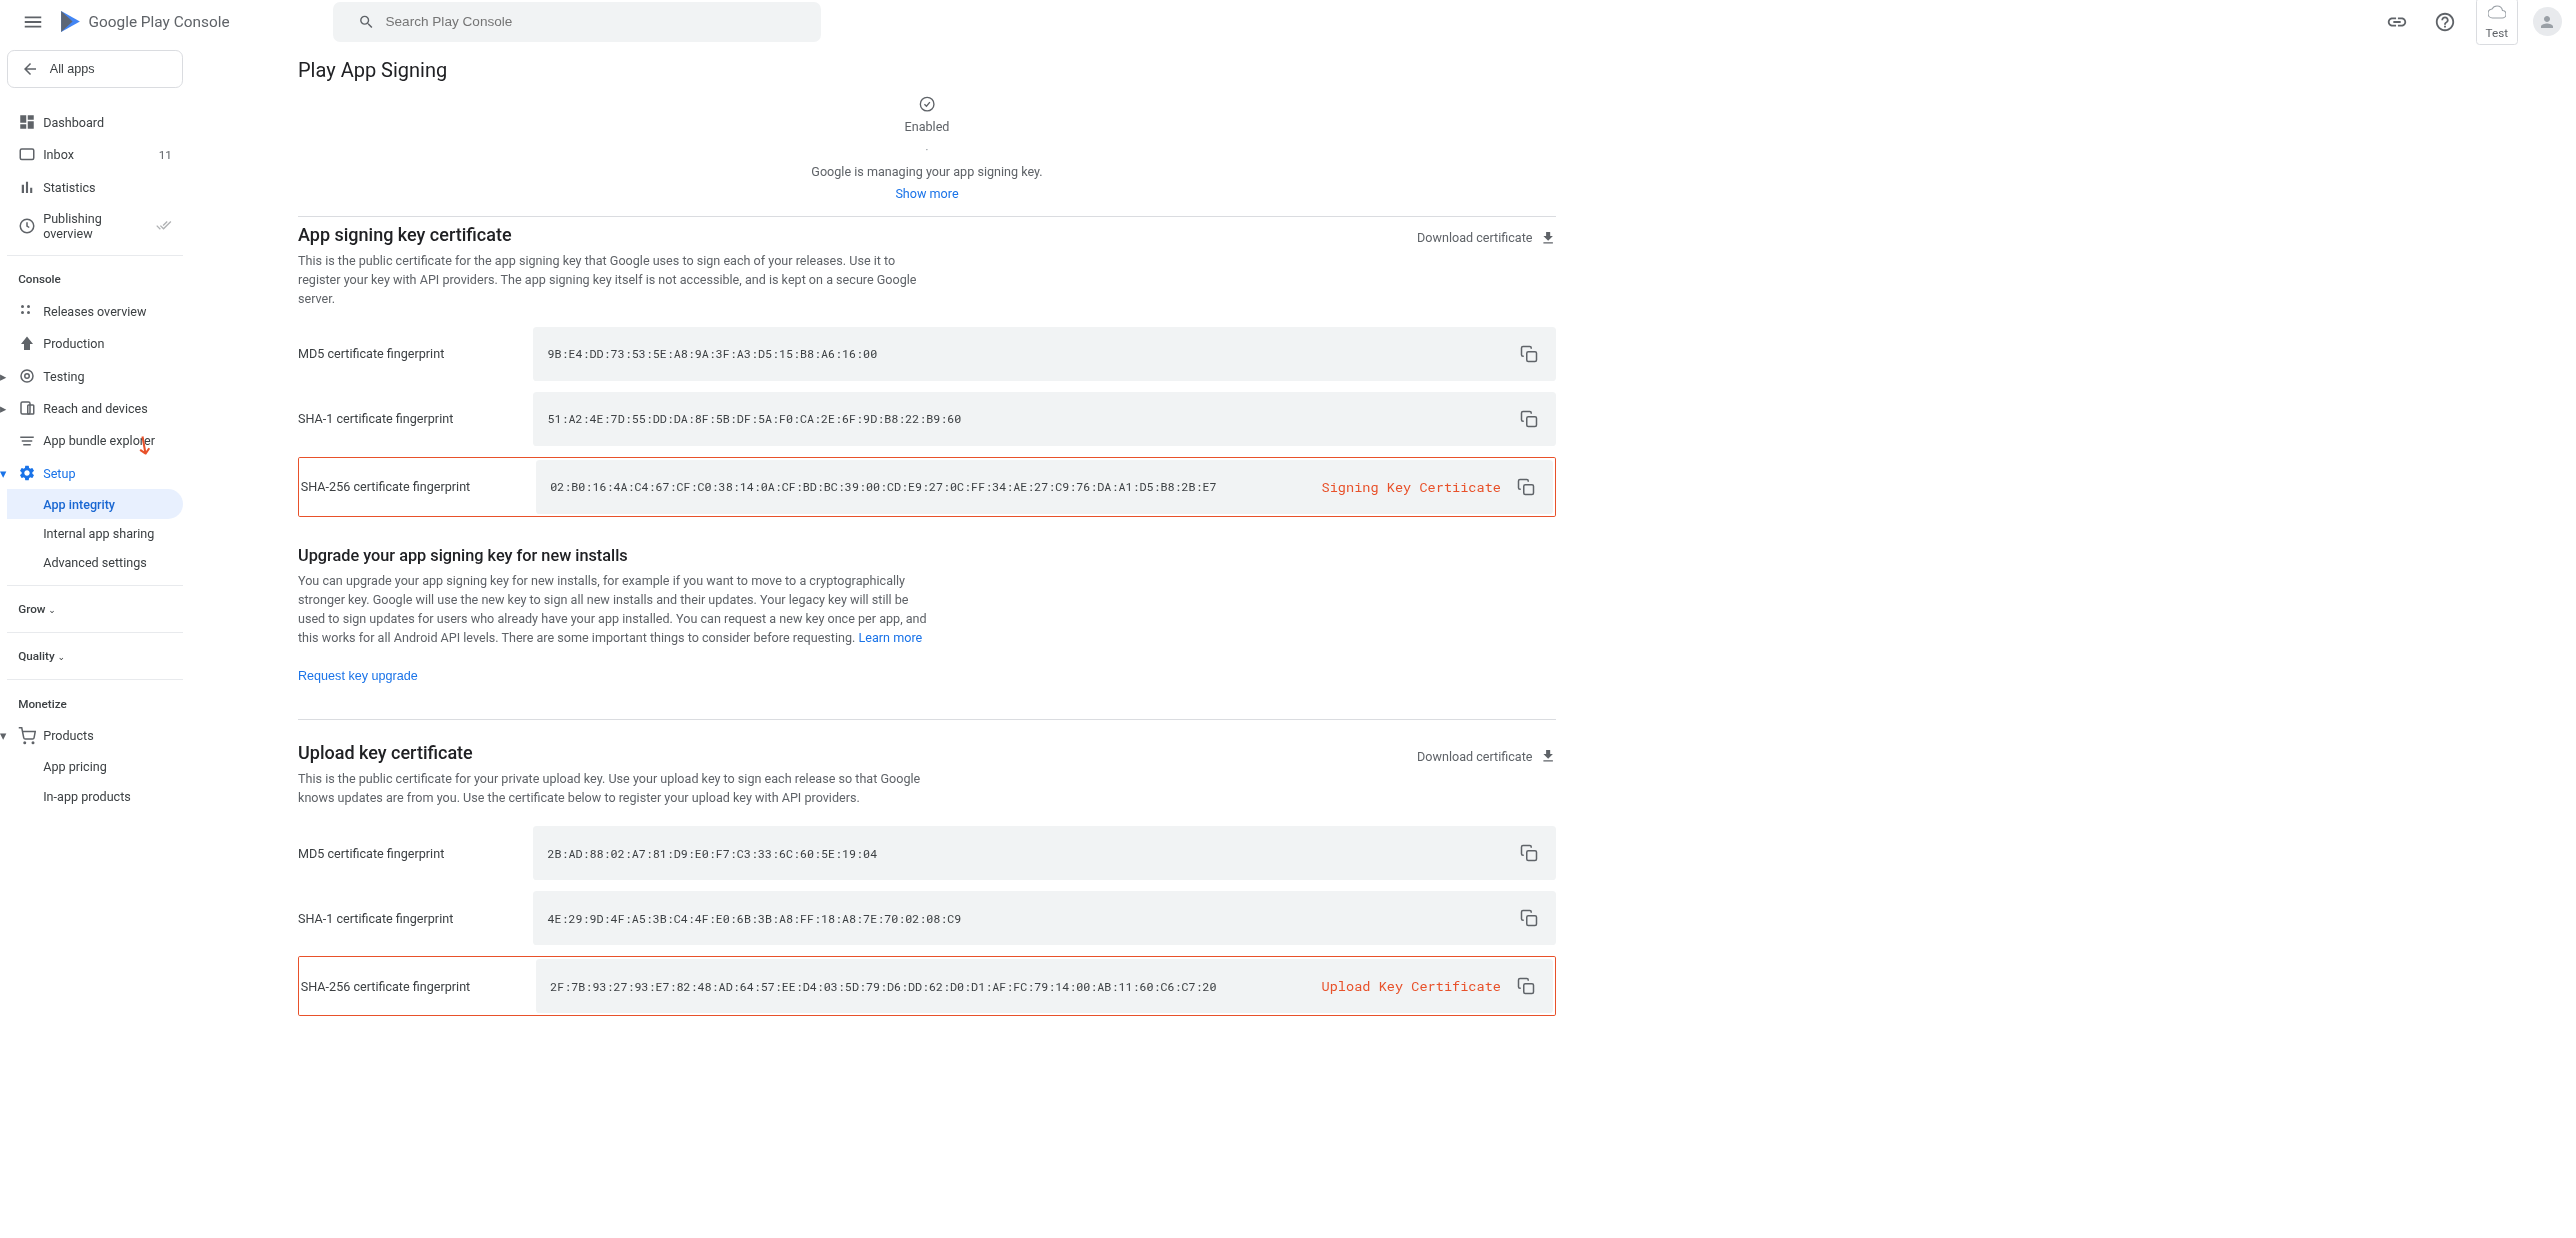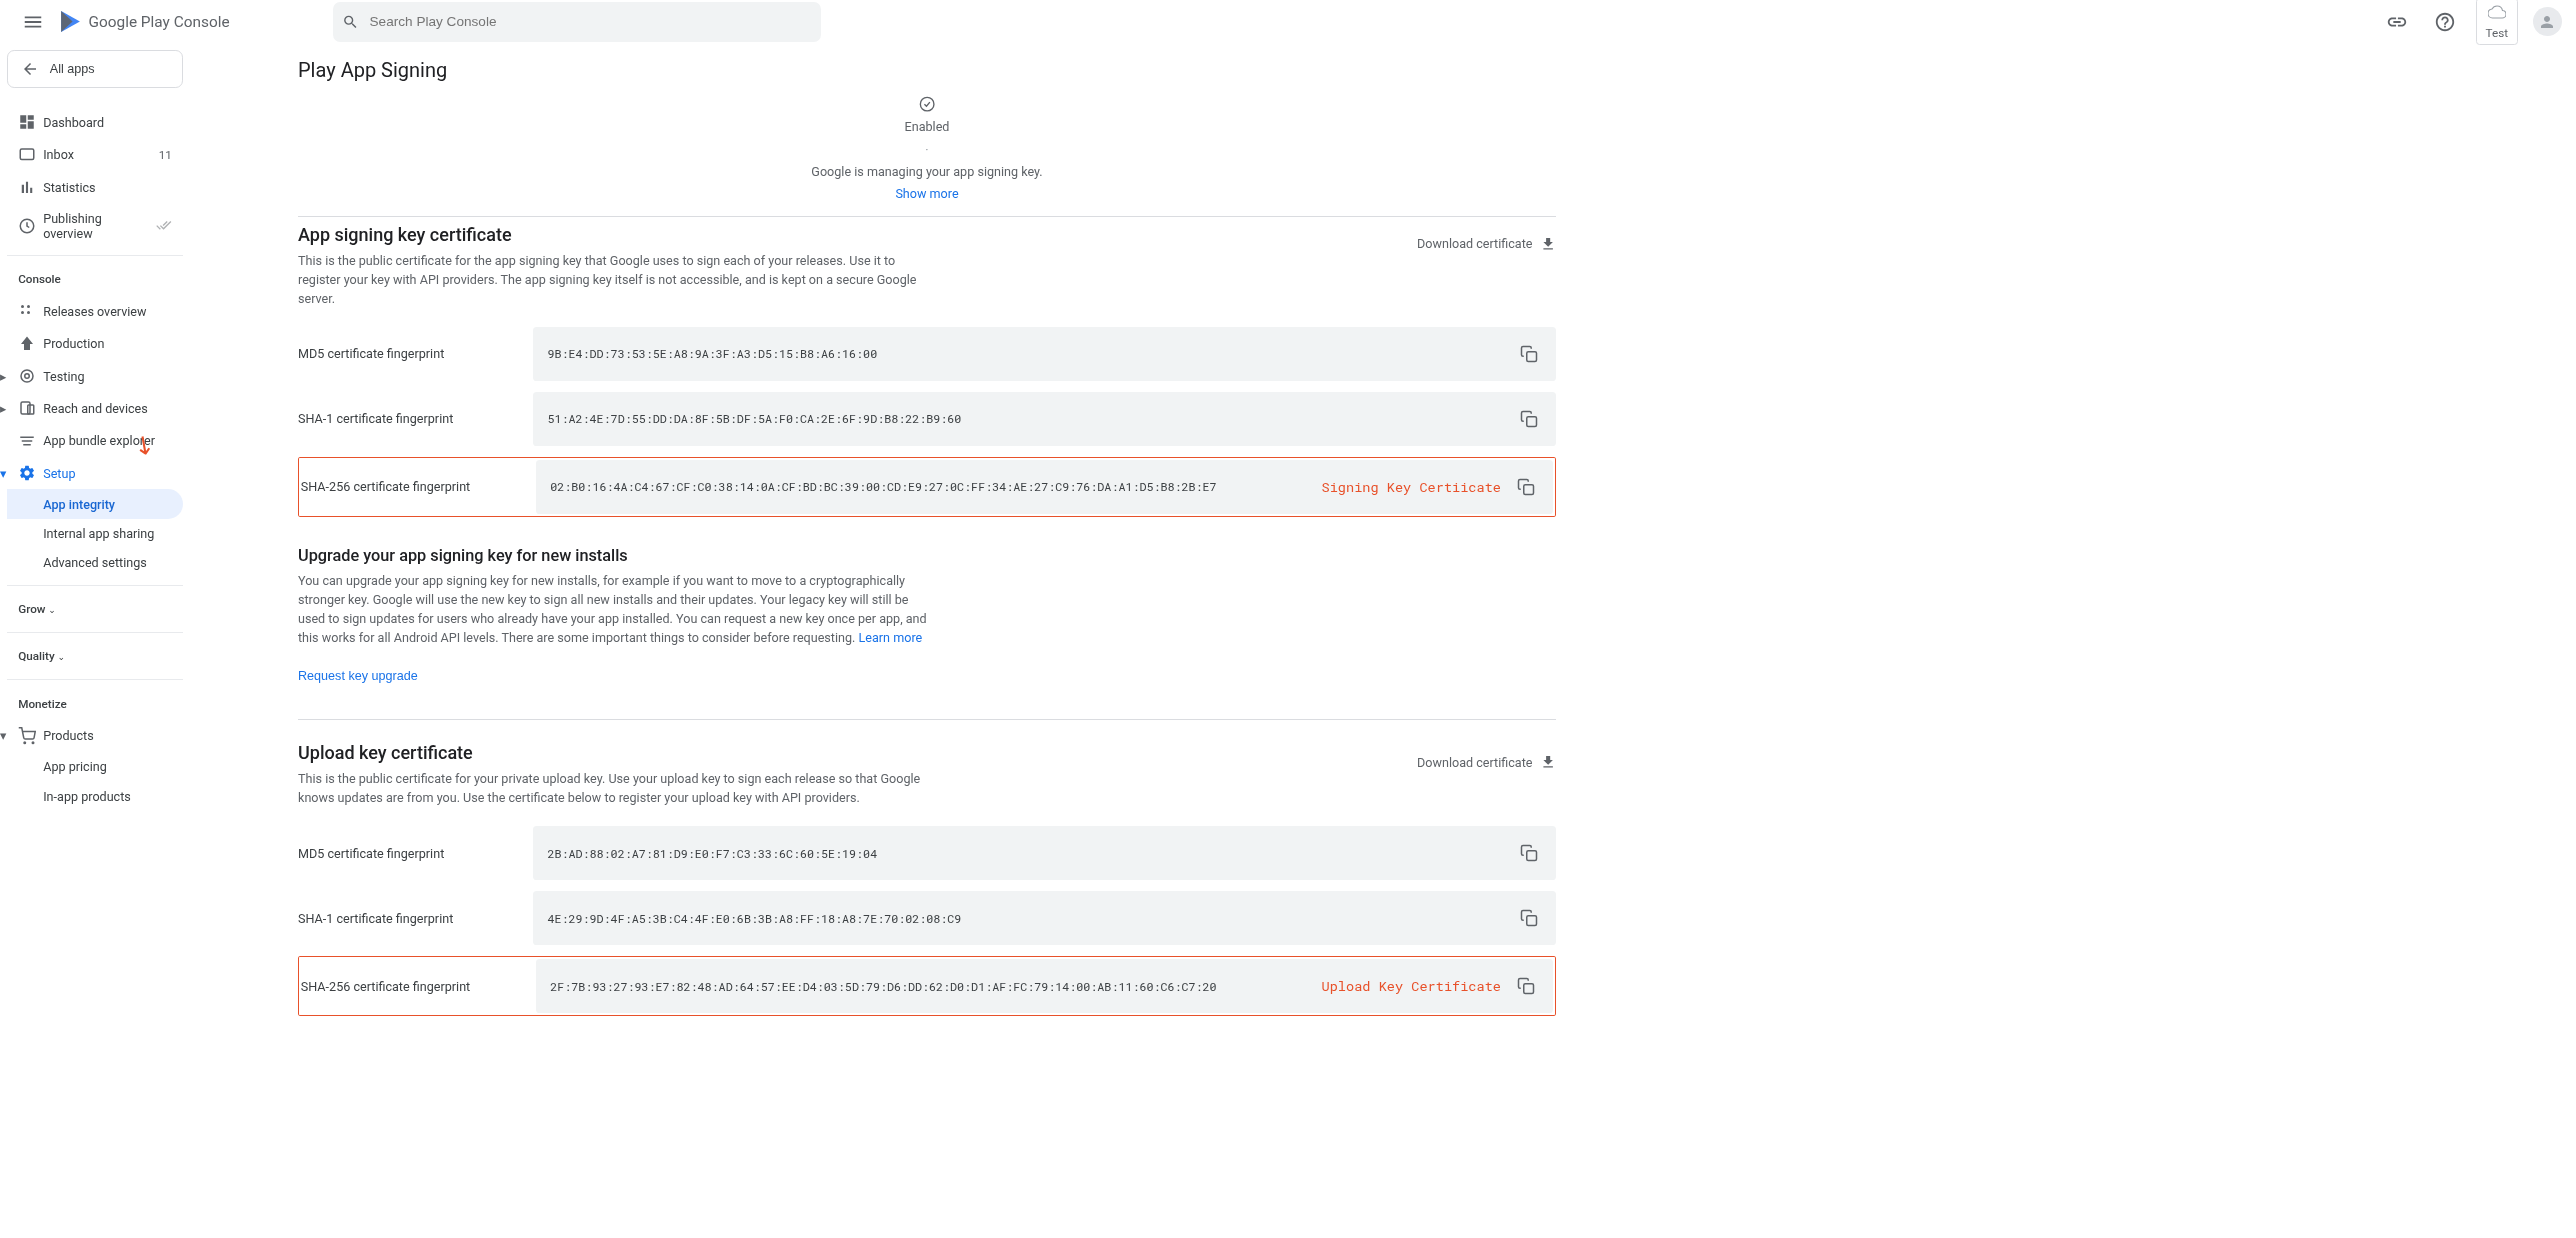--- a/index.html
+++ b/index.html
@@ -4,21 +4,21 @@
   <style>
     * { margin: 0; padding: 0; box-sizing: border-box; }
     body { font-family: 'Google Sans', Roboto, Arial, sans-serif; color: #202124; background: #fff; }
     
     
     .header { display: flex; align-items: center; height: 43px; padding: 0 14.5px; border-bottom: 0px solid #dadce0; }
     .menu-btn { background: none; border: none; padding: 7.2px; cursor: pointer; color: #5f6368; margin-right: 7.2px; }
     .logo { display: flex; align-items: center; gap: 5.4px; margin-right: 22px; }
     .logo-icon { width: 25px; height: 25px; }
     .logo-text { font-size: 15.4px; color: #5f6368; }
-    .search-bar { flex: 0 0 auto; width: 488px; margin-left: 81px; display: flex; align-items: center; background: #f1f3f4; border-radius: 7.2px; padding: 0 9px; height: 40px; }
+    .search-bar { flex: 0 0 auto; width: 488px; margin-left: 81px; display: flex; align-items: center; background: #f1f3f4; border-radius: 7.2px; padding: 0 25px; height: 40px; }
     .search-bar input { border: none; background: transparent; font-size: 13.6px; color: #5f6368; width: 100%; outline: none; margin-left: 11px; }
     .header-right { margin-left: auto; display: flex; align-items: center; gap: 14.5px; }
     .header-icon-btn { background: none; border: none; padding: 5.4px; cursor: pointer; color: #5f6368; }
     .test-chip { display: flex; align-items: center; gap: 5.4px; border: 0.9px solid #dadce0; border-radius: 3.6px; padding: 3.6px 9px; font-size: 11.7px; color: #5f6368; flex-direction: column; }
     .avatar { width: 29px; height: 29px; border-radius: 50%; background: #e8eaed; display: flex; align-items: center; justify-content: center; color: #9aa0a6; }
     
     
     .layout { display: flex; }
     .sidebar { width: 190px; flex-shrink: 0; padding: 7.2px; }
     .main { flex: 1; padding: 14.5px 80px 36px 108px; max-width: 1446px; }
@@ -36,21 +36,21 @@
     .nav-expand { position: absolute; left: -7.2px; color: #5f6368; }
     .nav-item.setup { color: #1a73e8; }
     
     
     .page-title { font-size: 20px; font-weight: 400; margin-bottom: 14.5px; }
     .status-row { display: flex; align-items: center; gap: 7.2px; font-size: 12.6px; color: #5f6368; padding-bottom: 14.5px; border-bottom: 0.9px solid #dadce0; flex-direction: column; }
     .status-row .check { color: #5f6368; }
     .status-row .link { color: #1a73e8; cursor: pointer; }
     .status-row .sep { color: #9aa0a6; }
     
-    .section-header { display: flex; justify-content: space-between; align-items: flex-end; margin-top: 7.2px; }
+    .section-header { display: flex; justify-content: space-between; align-items: center; margin-top: 7.2px; }
     .section-title { font-size: 18px; font-weight: 500; margin-bottom: 7.2px; }
     .section-desc { font-size: 12.6px; color: #5f6368; max-width: 632px; line-height: 1.5; margin-bottom: 18px; }
     .download-link { display: flex; align-items: center; gap: 7.2px; color: #5f6368; font-size: 12.6px; cursor: pointer; }
     
     .fingerprint-row { display: flex; align-items: center; margin-bottom: 11px; }
     .fingerprint-label { width: 235px; font-size: 12.6px; color: #3c4043; flex-shrink: 0; }
     .fingerprint-value { flex: 1; background: #f1f3f4; padding: 14.5px; font-family: 'Roboto Mono', monospace; font-size: 11.7px; color: #3c4043; display: flex; align-items: center; border-radius: 3.6px; }
     .fingerprint-value .val { flex: 1; word-break: break-all; }
     .copy-btn { background: none; border: none; cursor: pointer; color: #5f6368; padding: 3.6px; margin-left: 11px; flex-shrink: 0; }
     

